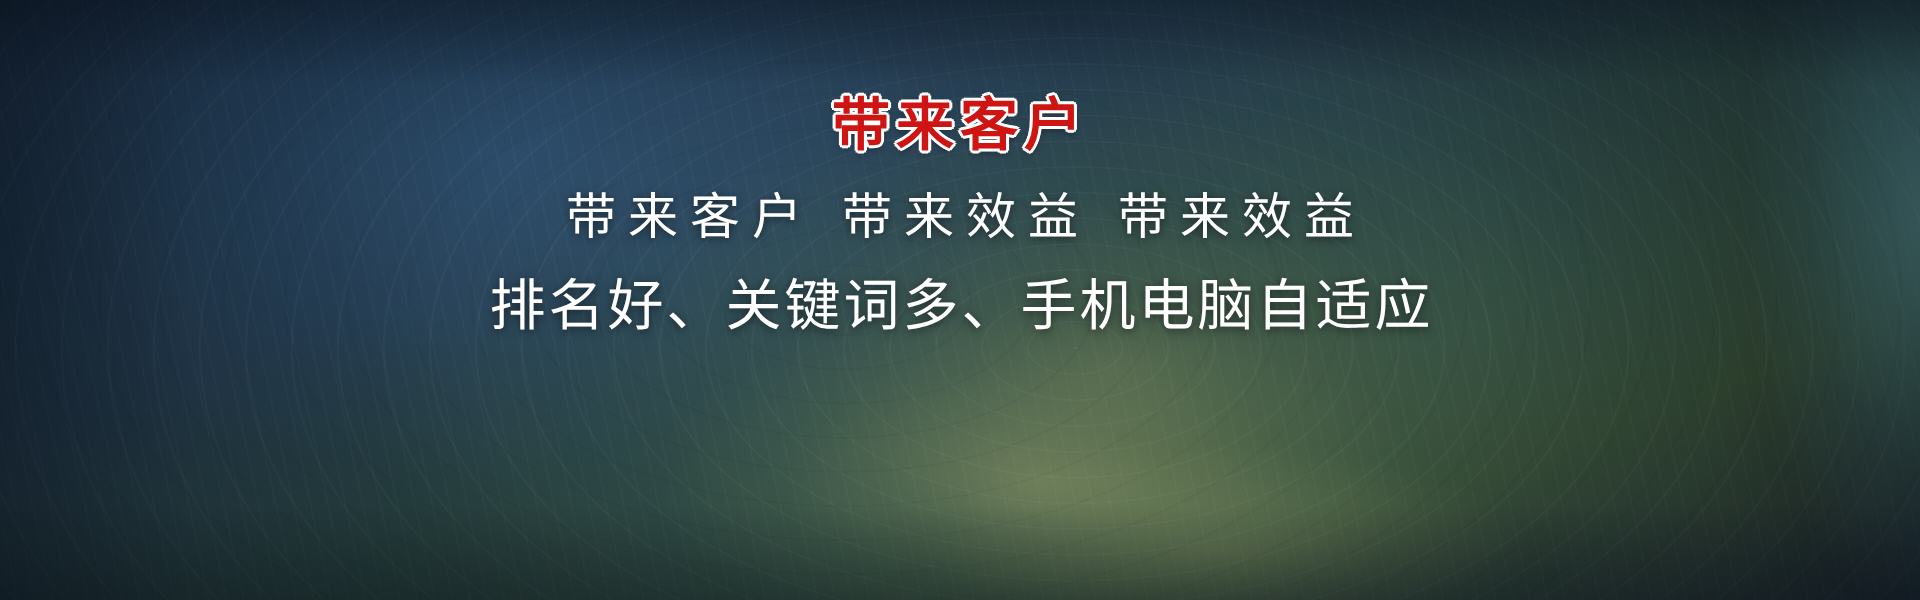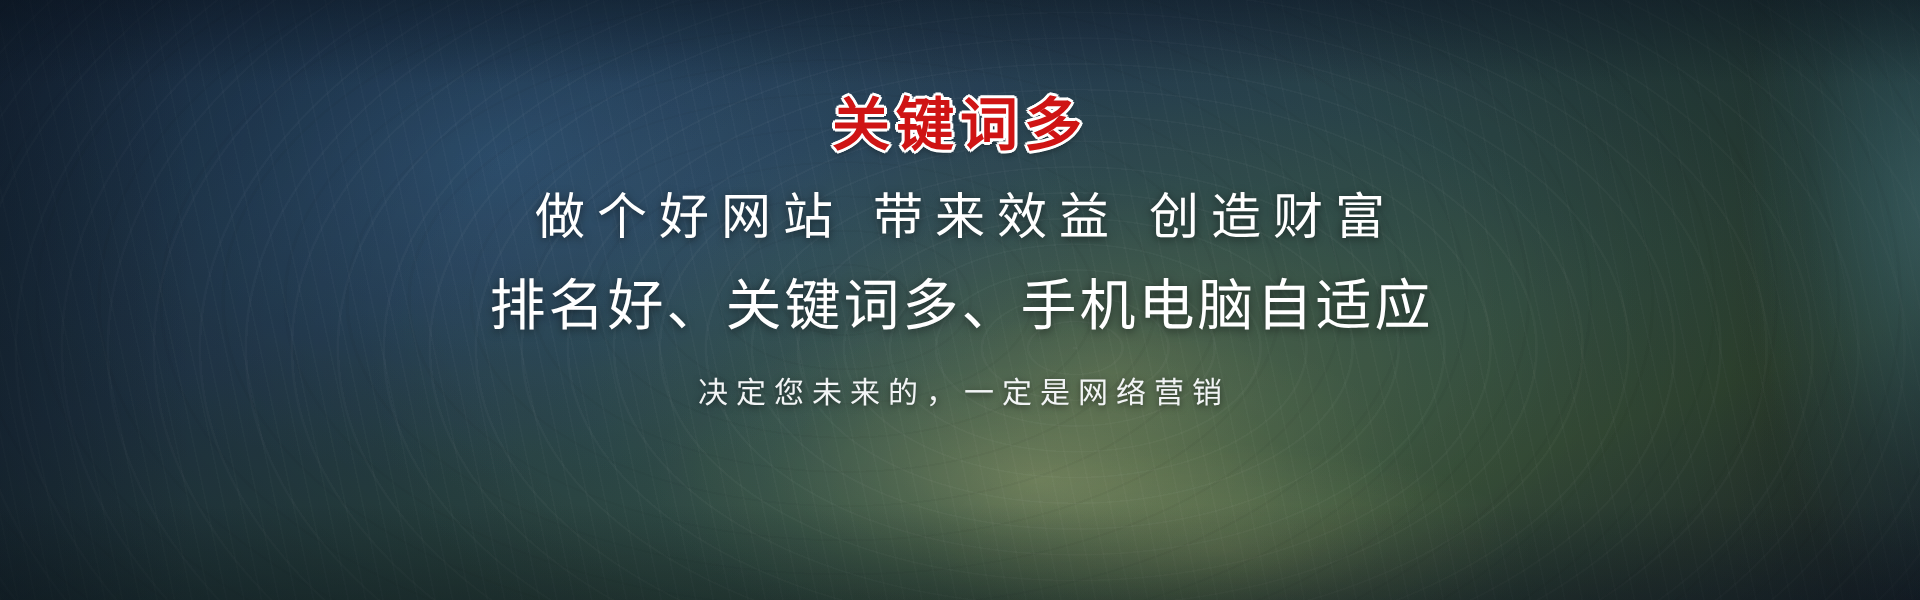--- a/index.html
+++ b/index.html
@@ -227,19 +227,18 @@
   <div class="bg-layer" id="bg-glow-warm"></div>
   <div class="bg-layer" id="bg-glow-olive"></div>
   <div class="bg-layer" id="bg-arc-right"></div>
   <div class="bg-layer" id="bg-rings"></div>
   <div class="bg-layer" id="bg-rings-2"></div>
   <div class="bg-layer" id="bg-streaks"></div>
   <div class="bg-layer" id="bg-vignette"></div>
   <div class="bg-layer" id="bg-edges"></div>
 
   <div id="content">
-    <div class="line" id="headline">关键词多</div>
-    <div class="line" id="tagline">做个好网站  带来效益  创造财富</div>
+    <div class="line" id="headline">带来客户</div>
+    <div class="line" id="tagline">带来客户  带来效益  带来效益</div>
     <div class="line" id="feature">排名好、关键词多、手机电脑自适应</div>
-    <div class="line" id="subline">决定您未来的，一定是网络营销</div>
   </div>
 
 </div>
 
 </body></html>

